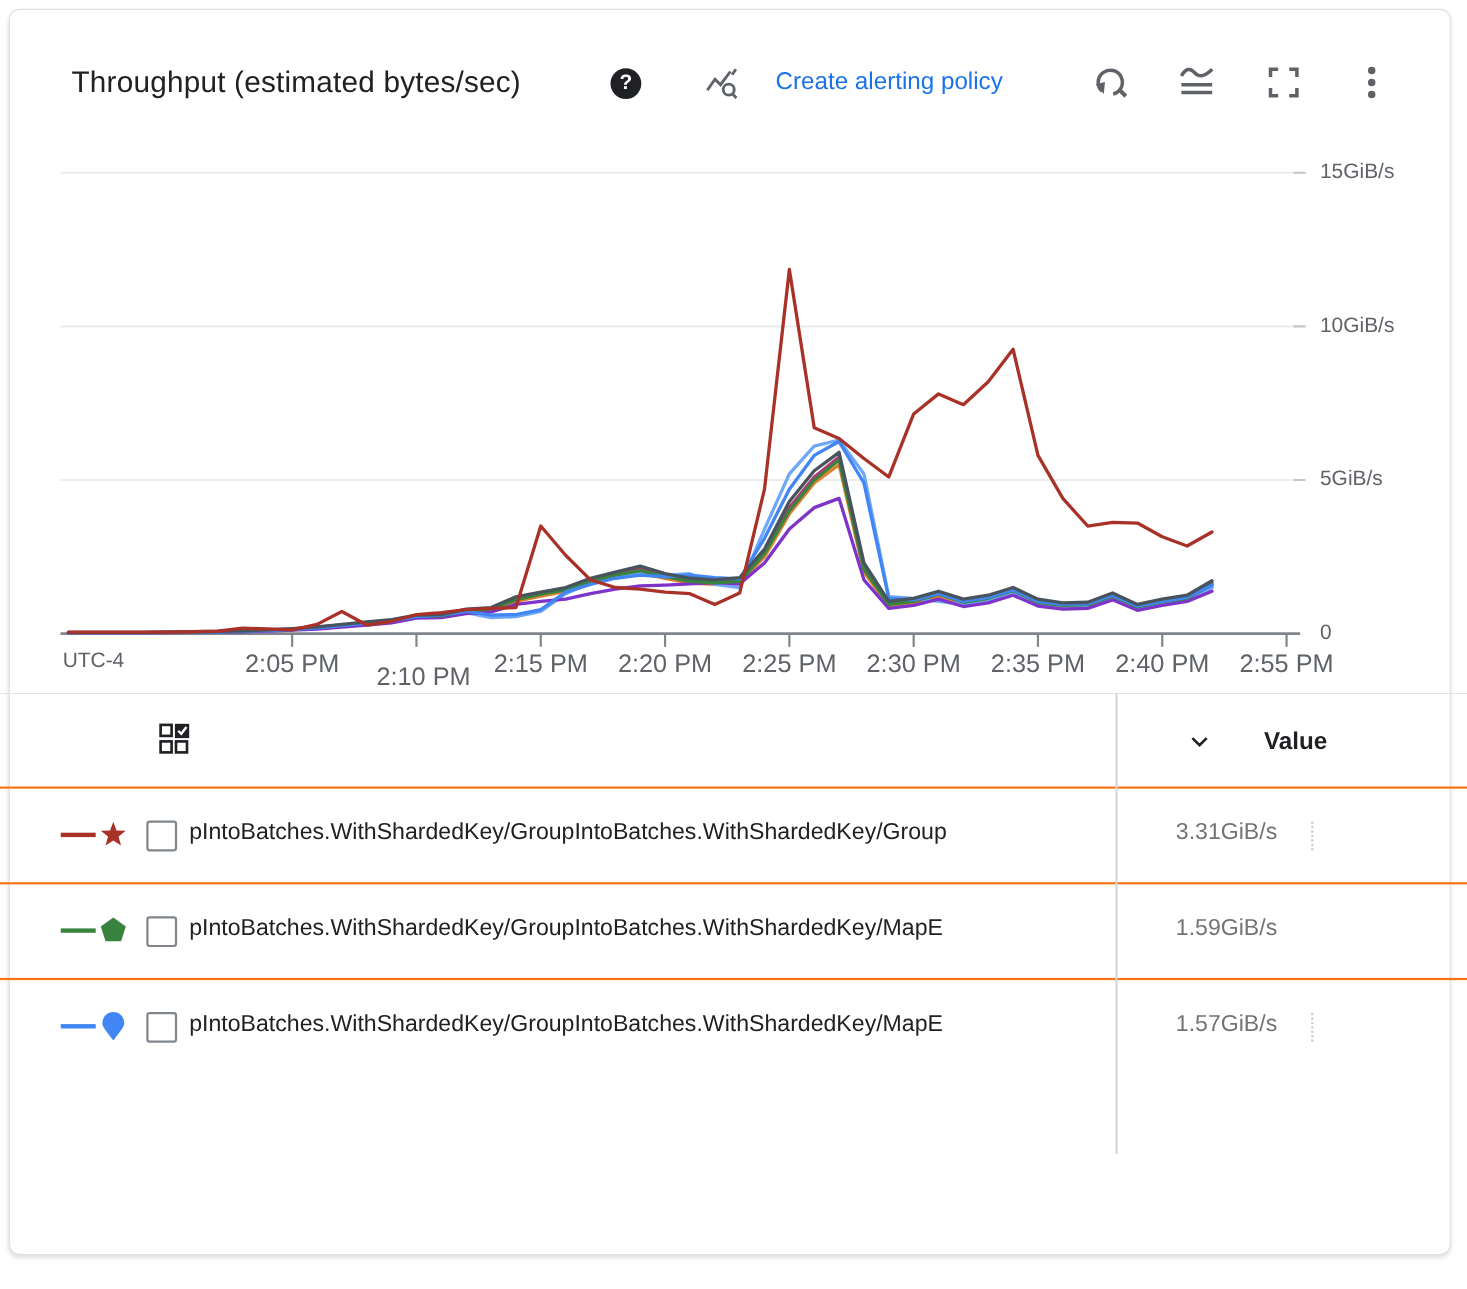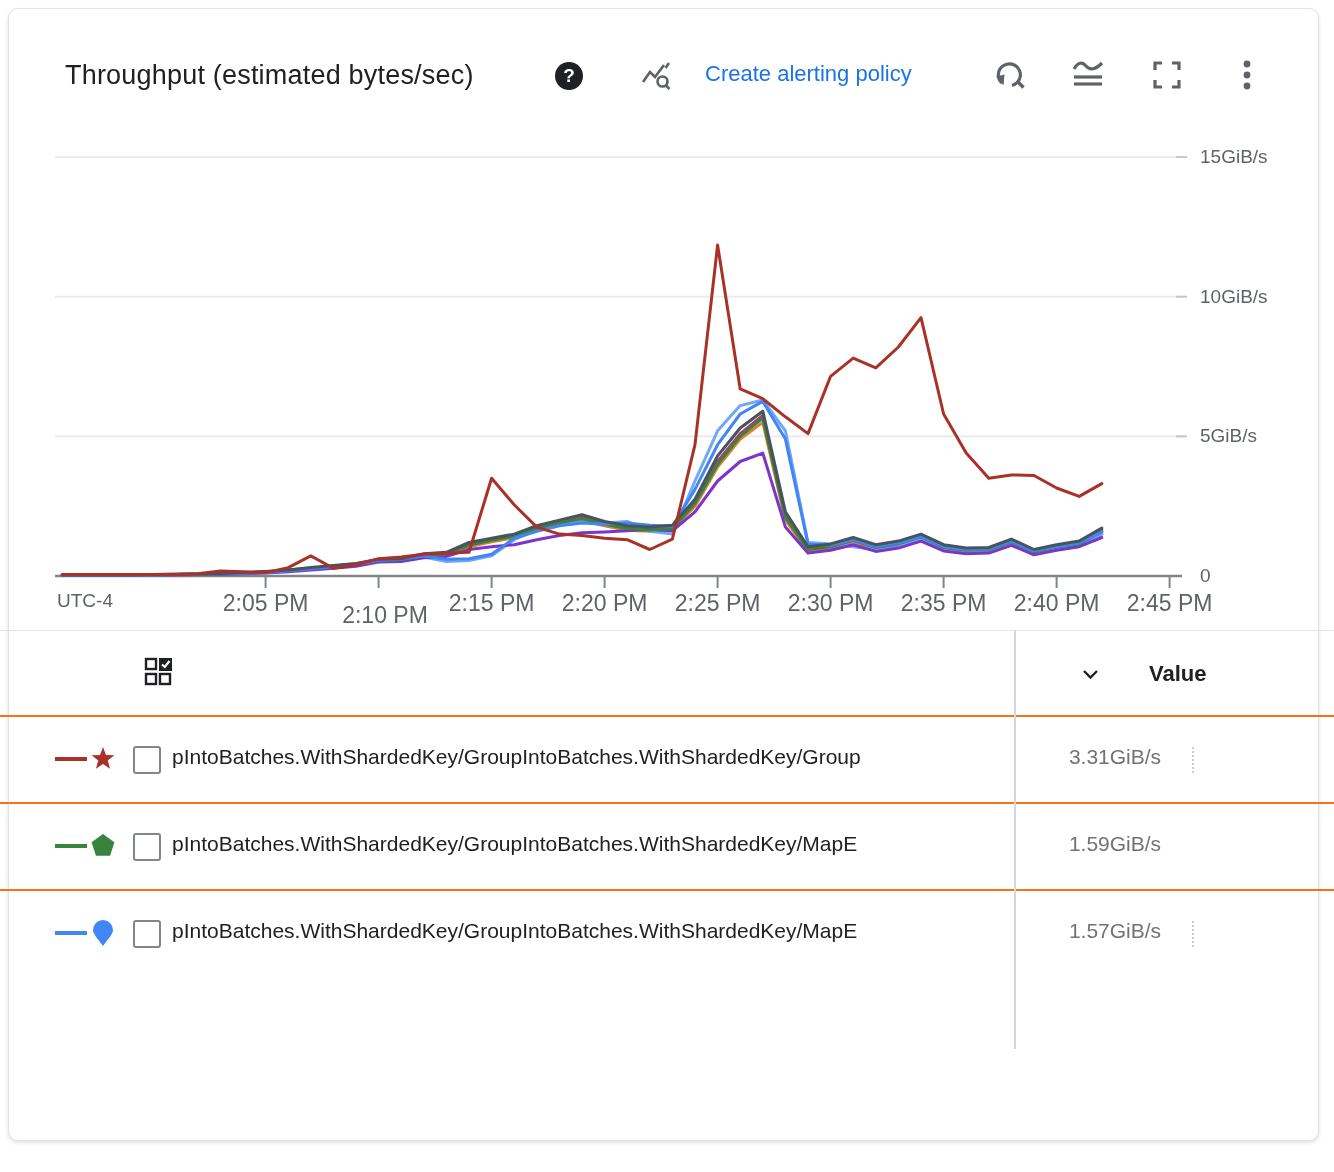--- a/index.html
+++ b/index.html
@@ -113,21 +113,21 @@
   </svg>
 <div id="x-labels" class="abs">
     <div class="xtick" style="left: 215.6px;">2:05 PM</div>
     <div class="xtick" style="left: 335px; margin-top: 12px;">2:10 PM</div>
     <div class="xtick" style="left: 441.6px;">2:15 PM</div>
     <div class="xtick" style="left: 554.6px;">2:20 PM</div>
     <div class="xtick" style="left: 667.6px;">2:25 PM</div>
     <div class="xtick" style="left: 780.6px;">2:30 PM</div>
     <div class="xtick" style="left: 893.6px;">2:35 PM</div>
     <div class="xtick" style="left: 1006.6px;">2:40 PM</div>
-    <div class="xtick" style="left: 1119.6px;">2:45 PM</div>
+    <div class="xtick" style="left: 1119.6px;">2:55 PM</div>
   </div>
 <div class="abs utc">UTC-4</div>
 <div id="y-labels" class="abs">
     <div class="ytick" style="top: 146.05px;">15GiB/s</div>
     <div class="ytick" style="top: 285.7px;">10GiB/s</div>
     <div class="ytick" style="top: 425.35px;">5GiB/s</div>
     <div class="ytick" style="top: 565px;">0</div>
   </div>
 
 <div id="legend" class="abs">

